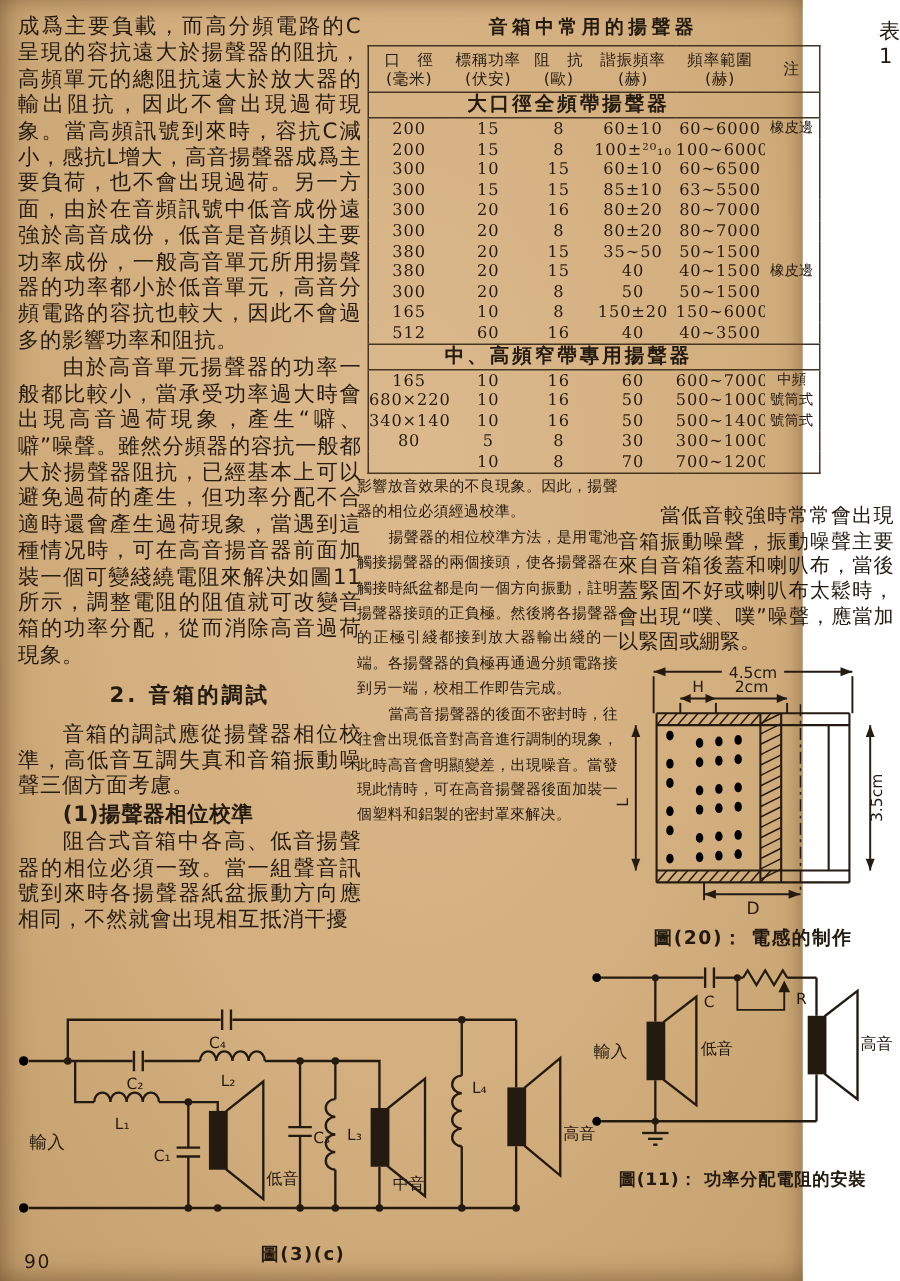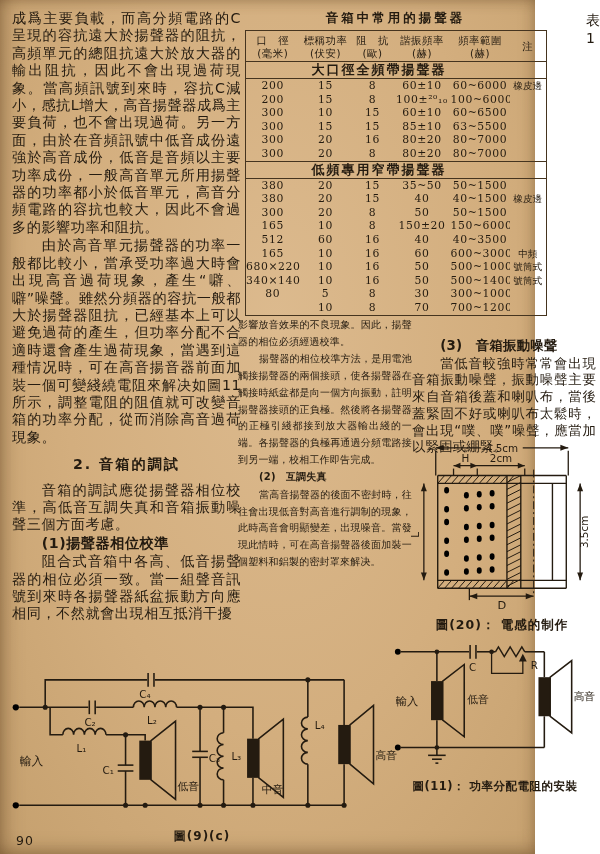--- a/index.html
+++ b/index.html
@@ -130,23 +130,20 @@
             <td class="note"></td>
           </tr>
           <tr>
             <td>300</td>
             <td>20</td>
             <td>8</td>
             <td>80±20</td>
             <td>80~7000</td>
             <td class="note"></td>
           </tr>
-          <tr class="sec">
-            <td colspan="6">低頻專用窄帶揚聲器</td>
-          </tr>
           <tr>
             <td>380</td>
             <td>20</td>
             <td>15</td>
             <td>35~50</td>
             <td>50~1500</td>
             <td class="note"></td>
           </tr>
           <tr>
             <td>380</td>
@@ -173,26 +170,29 @@
             <td class="note"></td>
           </tr>
           <tr>
             <td>512</td>
             <td>60</td>
             <td>16</td>
             <td>40</td>
             <td>40~3500</td>
             <td class="note"></td>
           </tr>
+          <tr class="sec">
+            <td colspan="6">中、高頻窄帶專用揚聲器</td>
+          </tr>
           <tr>
             <td>165</td>
             <td>10</td>
             <td>16</td>
             <td>60</td>
-            <td>600~3000</td>
+            <td>600~7000</td>
             <td class="note">中頻</td>
           </tr>
           <tr>
             <td>680×220</td>
             <td>10</td>
             <td>16</td>
             <td>50</td>
             <td>500~10000</td>
             <td class="note">號筒式</td>
           </tr>
@@ -220,25 +220,23 @@
             <td>700~12000</td>
             <td class="note"></td>
           </tr>
         </tbody>
     </table>
   </div>
 
   <div class="col col-mid">
       <div class="para plain">影響放音效果的不良現象。因此，揚聲器的相位必須經過校準。</div>
       <div class="para indent">揚聲器的相位校準方法，是用電池觸接揚聲器的兩個接頭，使各揚聲器在觸接時紙盆都是向一個方向振動，註明揚聲器接頭的正負極。然後將各揚聲器的正極引綫都接到放大器輸出綫的一端。各揚聲器的負極再通過分頻電路接到另一端，校相工作即告完成。</div>
-      <div class="para subhead">(2)　互調失真</div>
       <div class="para indent">當高音揚聲器的後面不密封時，往往會出現低音對高音進行調制的現象，此時高音會明顯變差，出現噪音。當發現此情時，可在高音揚聲器後面加裝一個塑料和鋁製的密封罩來解决。</div>
     </div>
   <div class="col col-right">
-      <div class="para subhead">(3)　音箱振動噪聲</div>
       <div class="para indent">當低音較強時常常會出現音箱振動噪聲，振動噪聲主要來自音箱後蓋和喇叭布，當後蓋緊固不好或喇叭布太鬆時，會出現“噗、噗”噪聲，應當加以緊固或綳緊。</div>
     </div>
 
   <div class="fig fig10">
     <svg width="188" height="180" viewBox="0 0 190 182">
       <g stroke-width="1.3">
         <line x1="28" y1="16" x2="74" y2="16"></line>
           <line x1="116" y1="16" x2="162" y2="16"></line>
         <polygon points="28,16 36,13 36,19" fill="#241b10" stroke="none"></polygon>
         <polygon points="162,16 154,13 154,19" fill="#241b10" stroke="none"></polygon>
@@ -422,21 +420,21 @@
         <text x="136" y="31">C₄</text>
         <text x="110" y="108" text-anchor="end">C₁</text>
         <text x="175" y="124" font-size="11">低音</text>
         <text x="207" y="96">C₃</text>
         <text x="230" y="94">L₃</text>
         <text x="261" y="127" font-size="11">中音</text>
         <text x="315" y="62">L₄</text>
         <text x="377" y="93" font-size="11">高音</text>
       </g>
     </svg>
-    <div class="caption">圖(9)(c)</div>
+    <div class="caption">圖(3)(c)</div>
   </div>
 
   <div class="fig fig11">
     <svg width="210" height="132" viewBox="0 0 215 135">
       <g stroke-width="1.6">
         <circle cx="8" cy="12" r="3"></circle>
         <circle cx="8" cy="110" r="3"></circle>
         <line x1="11" y1="12" x2="81" y2="12"></line>
         <line x1="82" y1="5" x2="82" y2="19"></line>
           <line x1="88" y1="5" x2="88" y2="19"></line>

